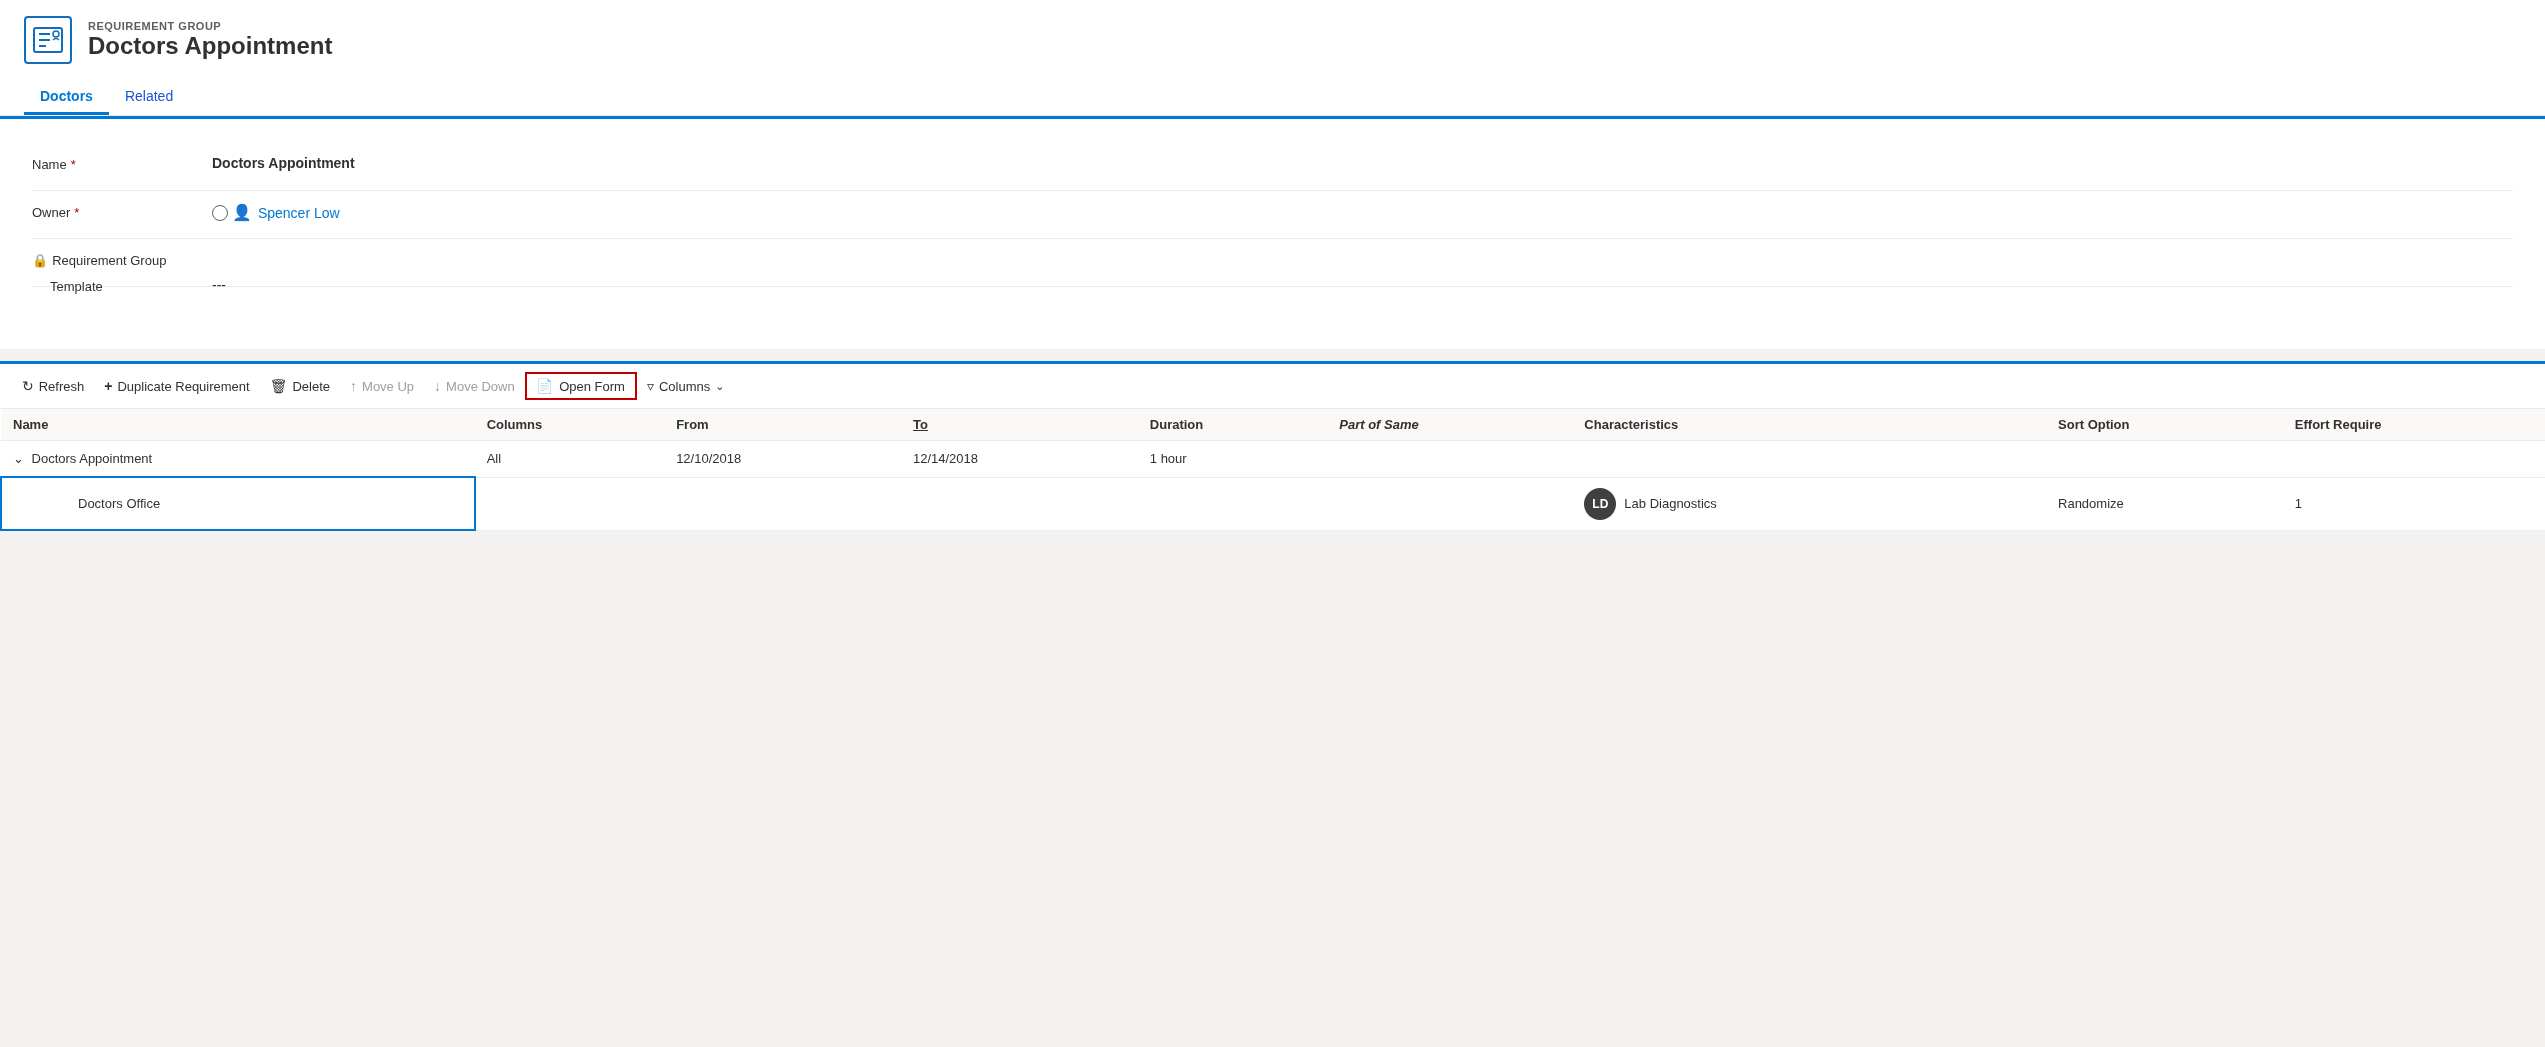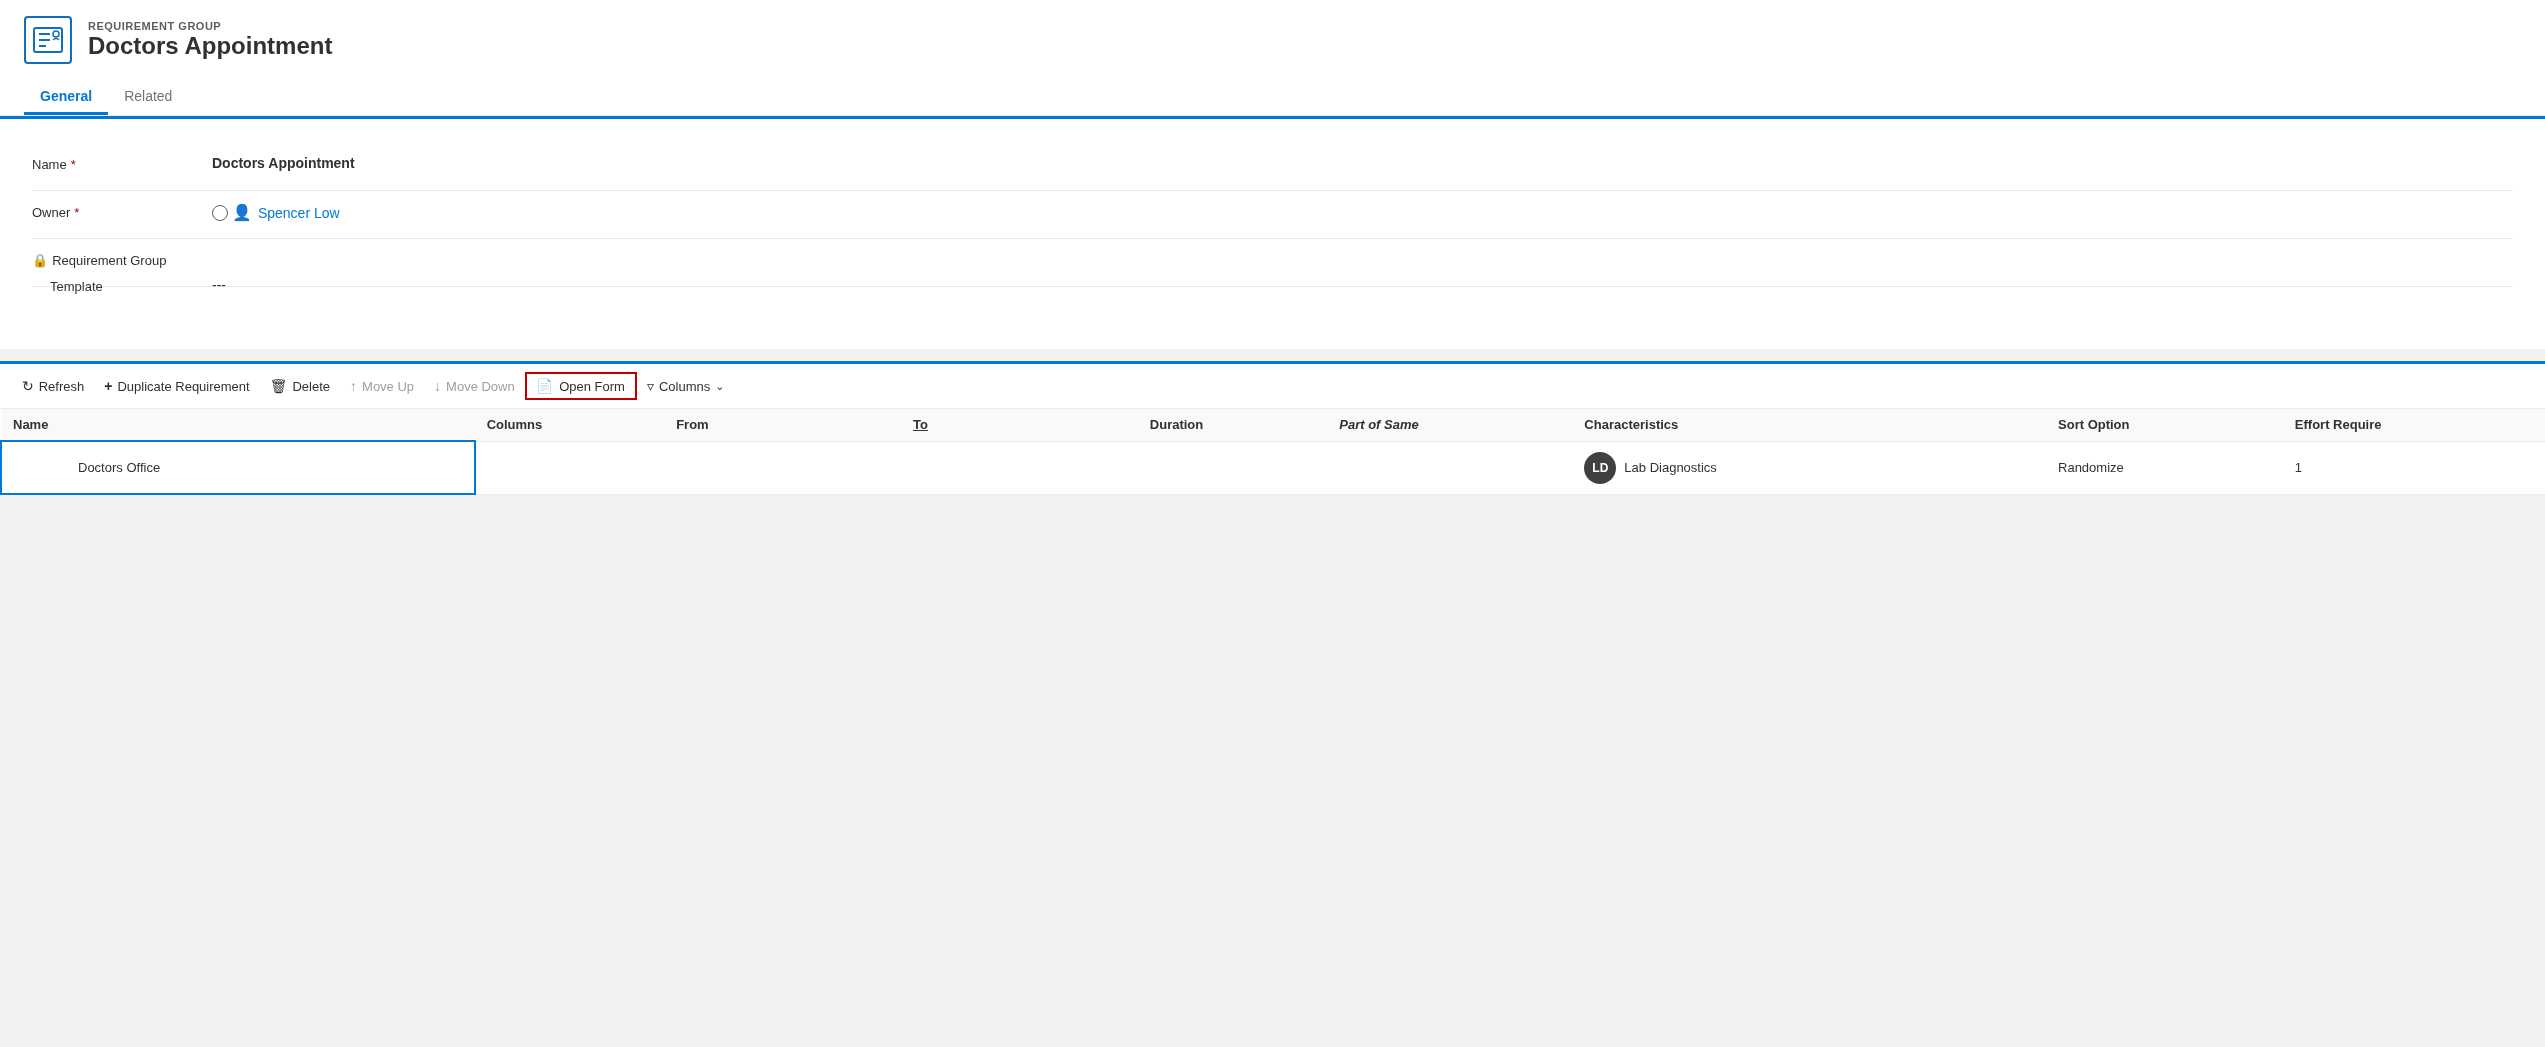--- a/index.html
+++ b/index.html
@@ -48,21 +48,21 @@
     .tabs-bar {
       display: flex;
       gap: 0;
       margin-top: 8px;
     }
     .tab {
       padding: 8px 16px;
       font-size: 14px;
       cursor: pointer;
       border-bottom: 3px solid transparent;
-      color: #737373;
+      color: #1d4ed8;
       background: none;
       border-top: none;
       border-left: none;
       border-right: none;
     }
     .tab.active {
       color: #0078d4;
       border-bottom: 3px solid #0078d4;
       font-weight: 600;
     }
@@ -251,21 +251,21 @@
         <circle cx="24" cy="10" r="3" stroke="#106ebe" stroke-width="1.5" fill="none"></circle>
         <path d="M21 16 Q24 13 27 16" stroke="#106ebe" stroke-width="1.5" fill="none"></path>
       </svg>
     </div>
     <div class="header-text">
       <span class="header-subtitle">REQUIREMENT GROUP</span>
       <span class="header-title">Doctors Appointment</span>
     </div>
   </div>
   <div class="tabs-bar">
-    <button class="tab active">General</button>
+    <button class="tab active">Doctors</button>
     <button class="tab">Related</button>
   </div>
 </div>
 
 <div class="form-section">
 
   <div class="form-field">
     <div class="field-label">
       <span>Name</span>
       <span class="required-star">*</span>
@@ -346,20 +346,34 @@
         <th class="col-to">To</th>
         <th class="col-duration">Duration</th>
         <th class="col-partofgame">Part of Same</th>
         <th class="col-characteristics">Characteristics</th>
         <th class="col-sort">Sort Option</th>
         <th class="col-effort">Effort Require</th>
       </tr>
     </thead>
     <tbody>
 
+      <tr class="row-doctors-appointment">
+        <td>
+          <span class="chevron-icon">⌄</span>
+          <span>Doctors Appointment</span>
+        </td>
+        <td>All</td>
+        <td>12/10/2018</td>
+        <td>12/14/2018</td>
+        <td>1 hour</td>
+        <td></td>
+        <td></td>
+        <td></td>
+        <td></td>
+      </tr>
 
       <tr class="row-doctors-office">
         <td>
           <span class="indent">Doctors Office</span>
         </td>
         <td></td>
         <td></td>
         <td></td>
         <td></td>
         <td></td>

